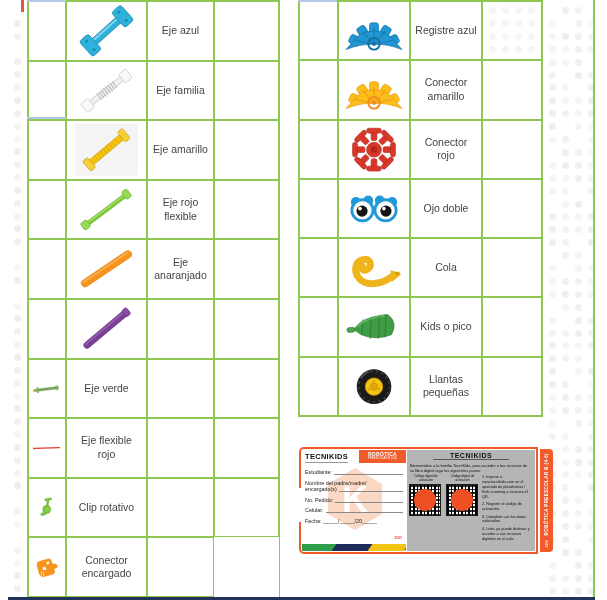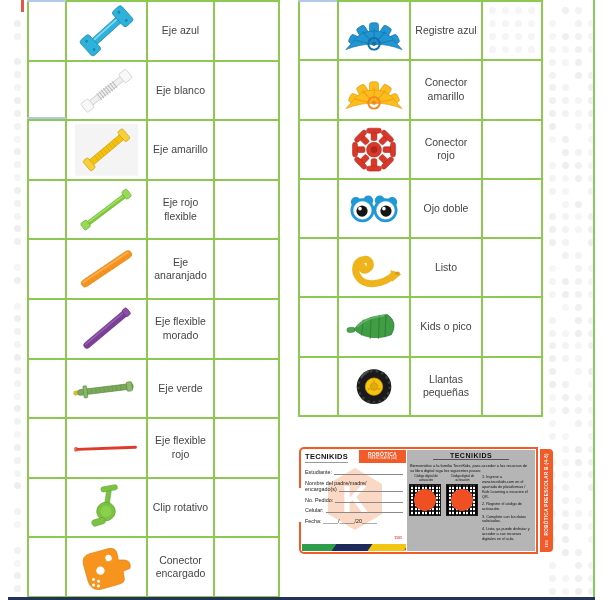--- a/index.html
+++ b/index.html
@@ -324,21 +324,21 @@
           <line x1="42" y1="24.5" x2="42" y2="33.5"></line>
             <line x1="45" y1="24.5" x2="45" y2="33.5"></line>
           <line x1="48" y1="24.5" x2="48" y2="33.5"></line>
             <line x1="51" y1="24.5" x2="51" y2="33.5"></line>
         </g>
         <rect x="9" y="23" width="10" height="12" rx="2" fill="#f8f8f8" stroke="#cccccc" stroke-width=".8"></rect>
         <rect x="61" y="23" width="10" height="12" rx="2" fill="#f8f8f8" stroke="#cccccc" stroke-width=".8"></rect>
       </g>
     </svg>
   </div>
-  <div class="cell label-cell">Eje blanco</div>
+  <div class="cell label-cell">Eje familia</div>
   <div class="cell"></div>
 
   <div class="cell"></div>
   <div class="cell icon-cell">
     <svg viewBox="0 0 80 58">
       <rect x="6" y="1" width="68" height="56" fill="#f4f4f4"></rect>
       <g transform="rotate(-40 40 29)">
         <rect x="16" y="25.5" width="48" height="7" rx="2" fill="#f3c20e" stroke="#cf9e08" stroke-width=".7"></rect>
         <g stroke="#cf9e08" stroke-width=".8" opacity=".7">
           <line x1="26" y1="25.5" x2="26" y2="32.5"></line>
@@ -399,21 +399,20 @@
   <div class="cell"></div>
   <div class="cell icon-cell">
     <svg viewBox="0 0 80 58">
       <g transform="rotate(-40 40 29)">
         <rect x="9" y="25.5" width="62" height="7" rx="3.5" fill="#7b3f98" stroke="#5f2d78" stroke-width=".6"></rect>
         <rect x="11" y="26.6" width="58" height="1.6" rx="1" fill="#9a63b5"></rect>
         <rect x="65" y="24.5" width="6" height="9" rx="2" fill="#8c4fa8" stroke="#5f2d78" stroke-width=".6"></rect>
       </g>
     </svg>
   </div>
-  <div class="cell label-cell">Eje flexible morado</div>
   <div class="cell"></div>
 
   <div class="cell"></div>
   <div class="cell icon-cell">
     <svg viewBox="0 0 80 58">
       <g transform="rotate(-7 40 30)">
         <rect x="4" y="27" width="6" height="5" rx="2" fill="#d8b73a"></rect>
         <rect x="9" y="26.5" width="60" height="6" rx="2" fill="#7aa95a" stroke="#5a8540" stroke-width=".7"></rect>
         <g stroke="#5a8540" stroke-width=".7" opacity=".5">
           <line x1="24" y1="26.5" x2="24" y2="32.5"></line>
@@ -595,21 +594,21 @@
   <div class="cell"></div>
 
   <div class="cell"></div>
   <div class="cell icon-cell">
     <svg viewBox="0 0 80 58">
       <path d="M64,38 C50,50 30,52 22,42 C14,32 18,20 28,19 C36,18 38,27 32,31 C28,33.5 24,31 25.5,27" fill="none" stroke="#efb41c" stroke-width="8.5" stroke-linecap="round"></path>
       <polygon points="60,32 73,37 62,46" fill="#efb41c"></polygon>
       <rect x="66" y="34" width="5" height="4" rx="1" fill="#d89c10"></rect>
     </svg>
   </div>
-  <div class="cell label-cell">Listo</div>
+  <div class="cell label-cell">Cola</div>
   <div class="cell"></div>
 
   <div class="cell"></div>
   <div class="cell icon-cell">
     <svg viewBox="0 0 80 58">
       <g transform="rotate(-6 40 30)">
         <rect x="7" y="27" width="10" height="6" rx="3" fill="#4aa34e" stroke="#2e7c33" stroke-width=".6"></rect>
         <path d="M16,30 C22,21 34,16 58,16 Q70,27 60,41 C40,46 24,40 16,30 Z" fill="#3f9d45" stroke="#2e7c33" stroke-width=".8"></path>
         <g stroke="#2e7c33" stroke-width="1.4" opacity=".8">
           <line x1="28" y1="19" x2="24" y2="38"></line>

